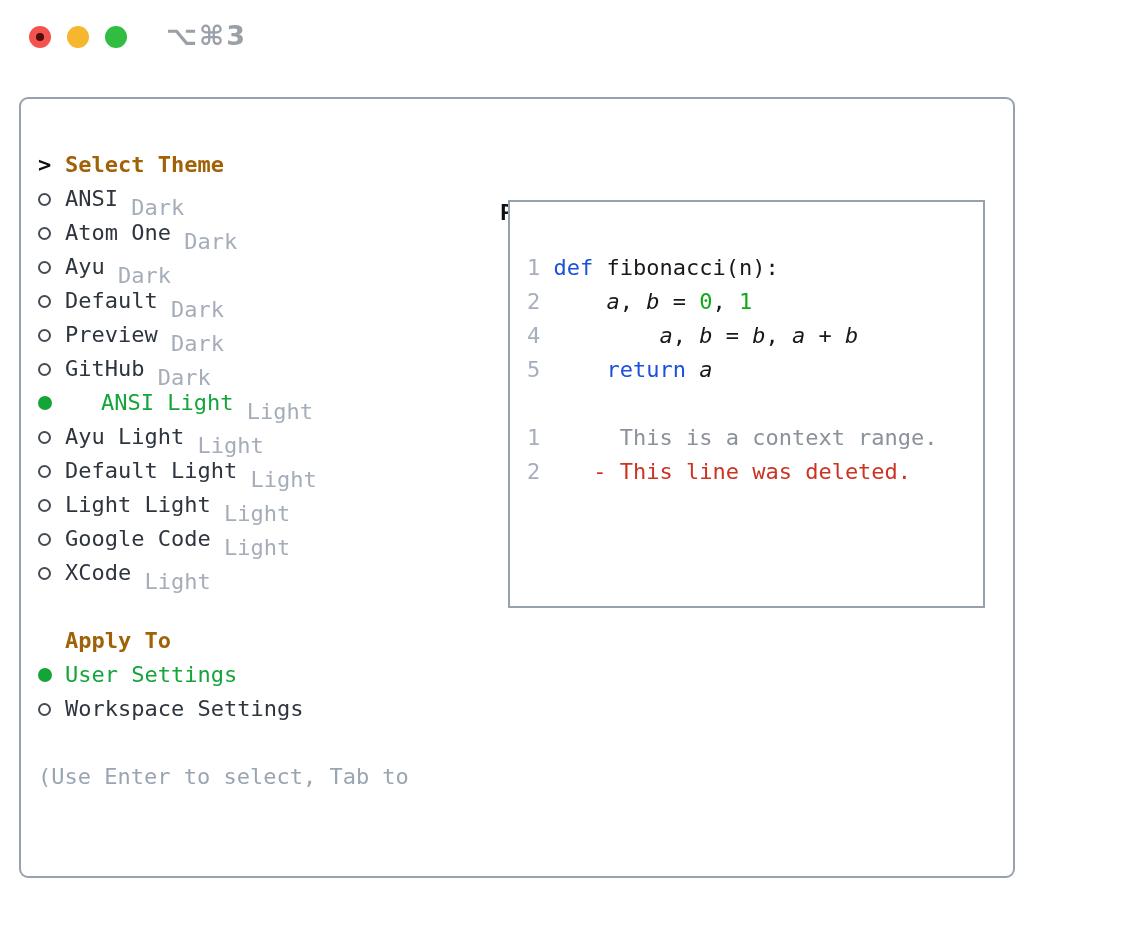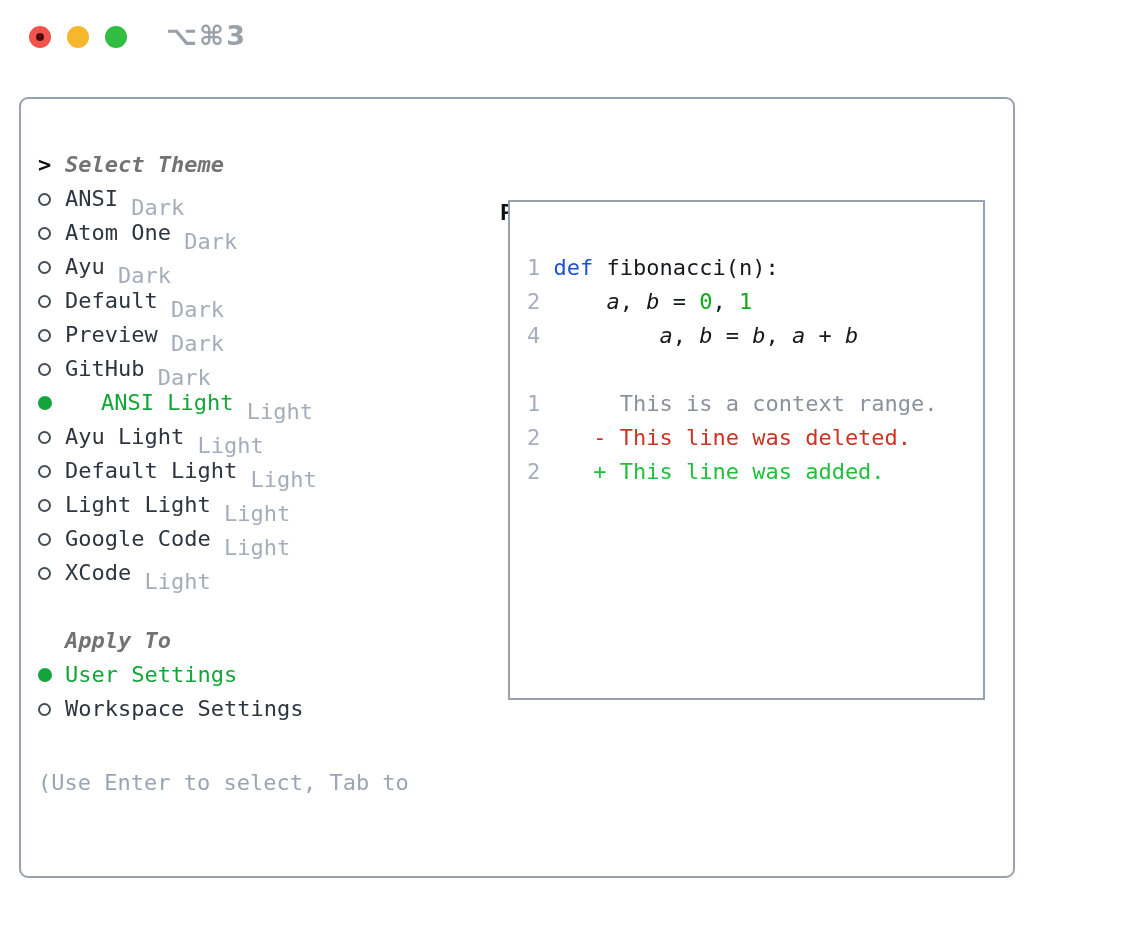--- a/index.html
+++ b/index.html
@@ -25,32 +25,32 @@
     position:absolute;left:19px;top:97px;width:996px;height:781px;
     border:2px solid var(--border-gray);border-radius:9px;background:#ffffff;box-sizing:border-box;
   }
   
   .left-col{position:absolute;left:17px;top:49px;font-size:22px;line-height:34px;}
   .row{height:34px;display:flex;align-items:center;white-space:pre;}
   .marker{width:27px;display:inline-flex;align-items:center;flex:0 0 27px;}
   .caret{font-weight:bold;color:#0c0f13;}
   .circle{width:13px;height:13px;border:2px solid #454c56;border-radius:50%;box-sizing:border-box;display:inline-block;}
   .circle.filled{background:var(--accent-green);border-color:var(--accent-green);width:14px;height:14px;}
-  .hdr{font-weight:bold;color:#737373;font-style:italic;}
+  .hdr{font-weight:bold;color:#a16207;}
   .t-name{color:var(--text-dark);}
   .t-variant{color:var(--suffix-gray);margin-top:17px;}
   .theme-row.selected .t-name{color:var(--accent-green);margin-left:36px;}
   .apply-row .t-name{color:var(--text-dark);}
   .apply-row.selected .t-name{color:var(--accent-green);}
   .spacer{height:34px;}
-  .help{color:var(--help-gray);margin-top:6px;}
+  .help{color:var(--help-gray);}
   
   .preview-label{position:absolute;left:479px;top:50px;font-size:22px;line-height:34px;font-weight:bold;color:#0c0f13;margin-top:47px;}
   .preview-box{
-    position:absolute;left:487px;top:101px;width:477px;height:500px;
+    position:absolute;left:487px;top:101px;width:477px;height:408px;
     border:2px solid var(--border-gray);box-sizing:border-box;background:#ffffff;
     padding:49px 0 0 17px;overflow:hidden;
   }
   .pline{height:34px;line-height:34px;font-size:22px;white-space:pre;}
   .lnum{display:inline-block;width:2ch;color:var(--line-number-gray);}
   .seg-plain{color:var(--code-dark);}
   .seg-kw{color:var(--keyword-blue);}
   .seg-builtin{color:var(--builtin-cyan);}
   .seg-num{color:var(--number-green);}
   .seg-var{color:var(--code-dark);font-style:italic;}
@@ -105,20 +105,20 @@
     <div class="spacer"></div>
     <div class="row help">(Use Enter to select, Tab to</div>
   </div>
 
   <div class="preview-label">Preview</div>
   <div class="preview-box">
     <div>
         <div class="pline"><span class="lnum">1</span><span><span class="seg-kw">def</span><span class="seg-plain"> fibonacci(n):</span></span></div>
         <div class="pline"><span class="lnum">2</span><span><span class="seg-plain">    </span><span class="seg-var">a</span><span class="seg-plain">, </span><span class="seg-var">b</span><span class="seg-plain"> = </span><span class="seg-num">0</span><span class="seg-plain">, </span><span class="seg-num">1</span></span></div>
         <div class="pline"><span class="lnum">4</span><span><span class="seg-plain">        </span><span class="seg-var">a</span><span class="seg-plain">, </span><span class="seg-var">b</span><span class="seg-plain"> = </span><span class="seg-var">b</span><span class="seg-plain">, </span><span class="seg-var">a</span><span class="seg-plain"> + </span><span class="seg-var">b</span></span></div>
+        <div class="pline"><span class="lnum">5</span><span><span class="seg-plain">    </span><span class="seg-kw">return</span><span class="seg-plain"> </span><span class="seg-var">a</span></span></div>
         <div class="pline"><span class="lnum"></span><span></span></div>
         <div class="pline"><span class="lnum">1</span><span><span class="seg-ctx">     This is a context range.</span></span></div>
         <div class="pline"><span class="lnum">2</span><span><span class="seg-del">   - This line was deleted.</span></span></div>
-        <div class="pline"><span class="lnum">2</span><span><span class="seg-add">   + This line was added.</span></span></div>
       </div>
   </div>
 
 </div>
 
 </body></html>

